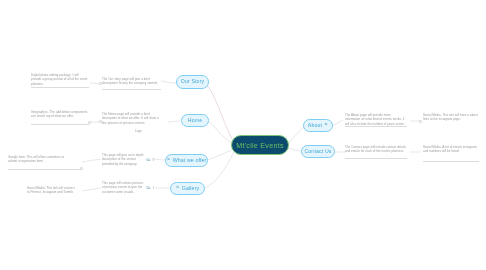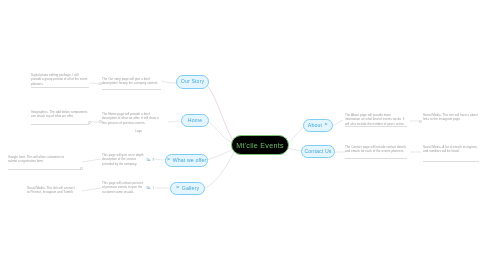--- a/index.html
+++ b/index.html
@@ -20,21 +20,21 @@
     left: 0;
     top: 0;
     width: 486px;
     height: 270px;
     pointer-events: none;
   }
   
   .center-node {
     position: absolute;
     border: 1.3px solid #7cc576;
-    background: #000000;
+    background: #0c4a6e;
     border-radius: 11px;
     color: #6cbf63;
     font-size: 7.2px;
     letter-spacing: 0.25px;
     display: flex;
     align-items: center;
     justify-content: center;
     white-space: nowrap;
     box-sizing: border-box;
   }

